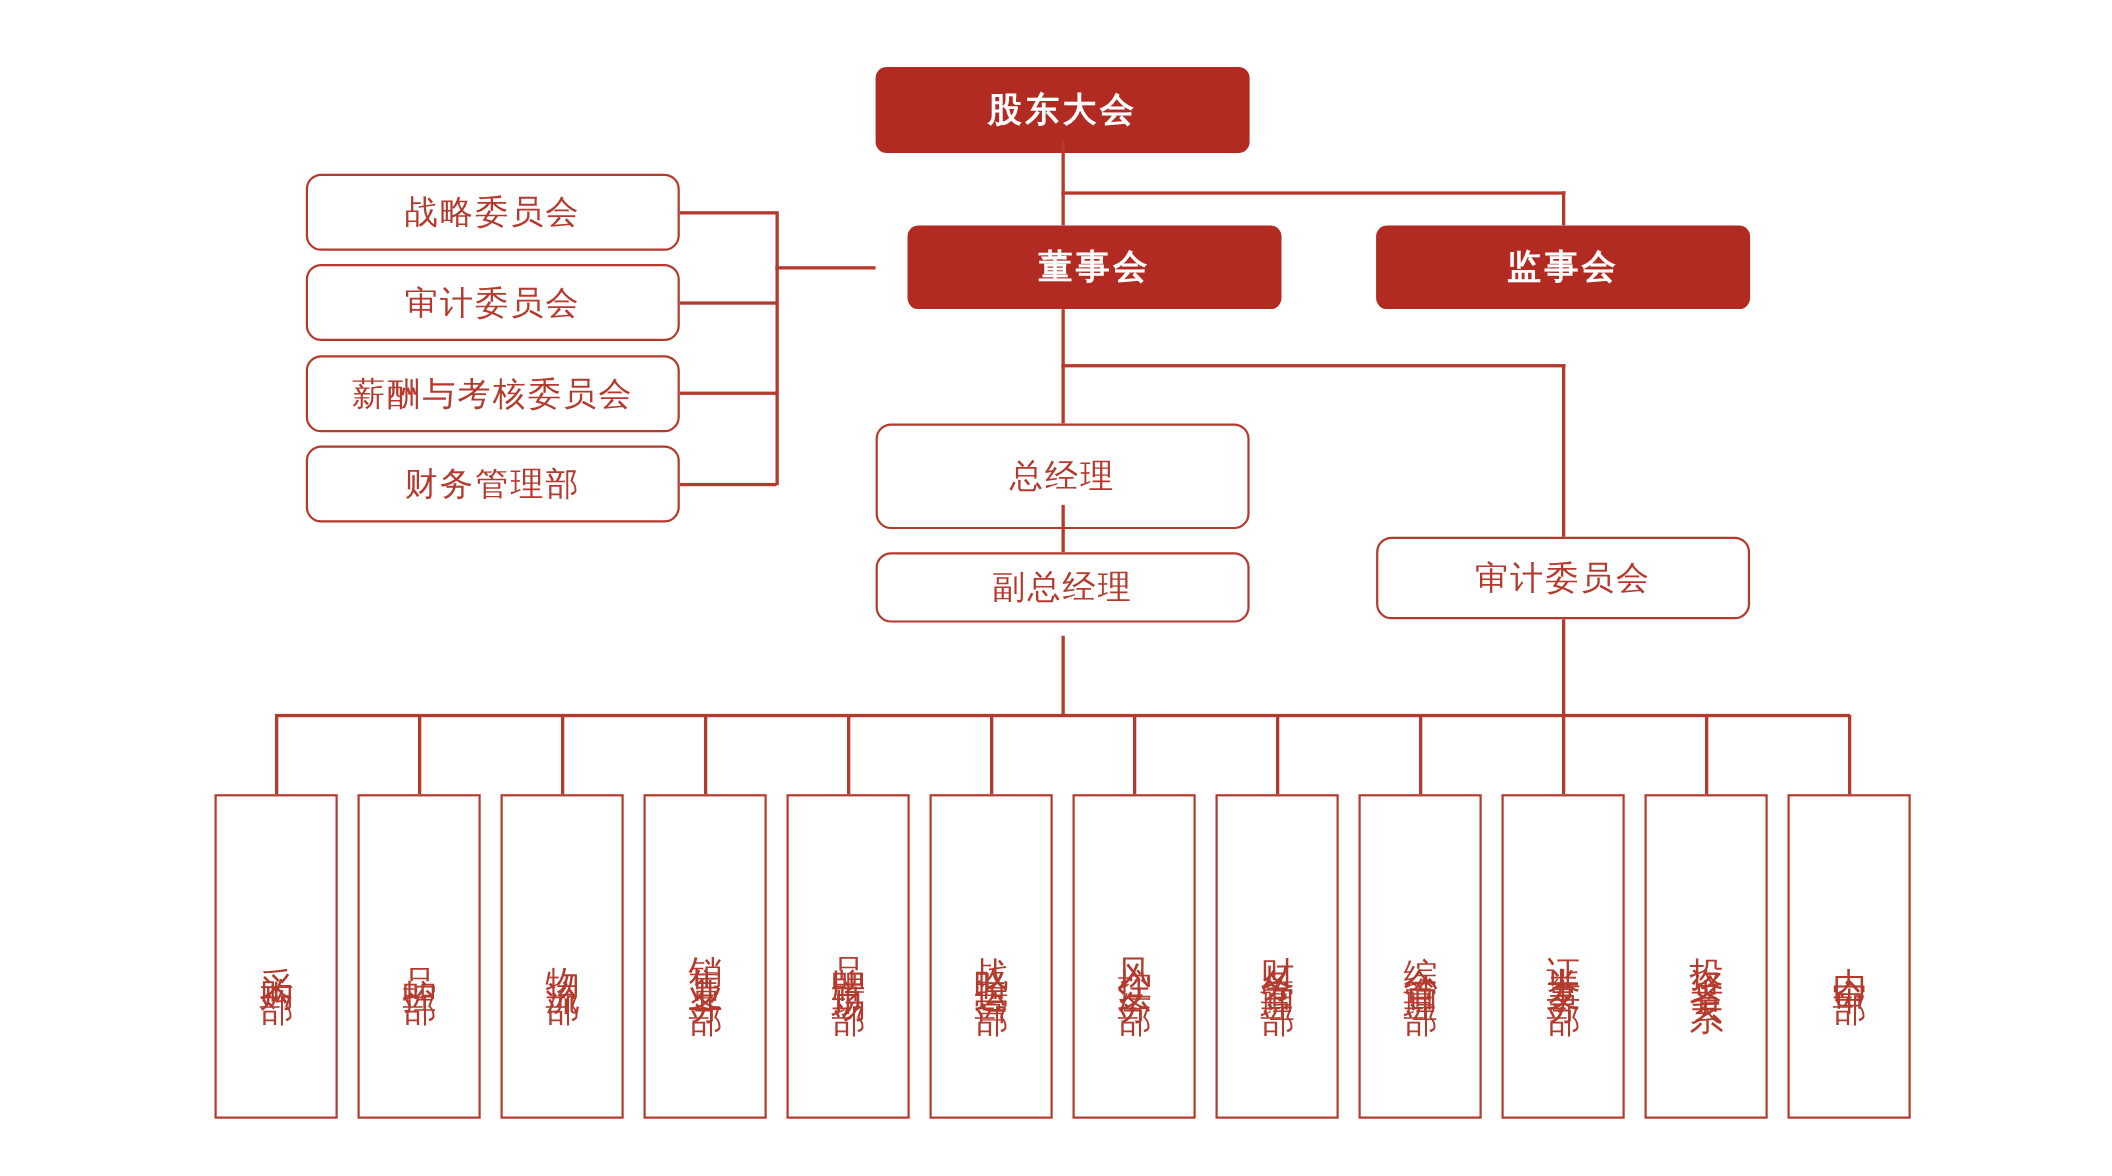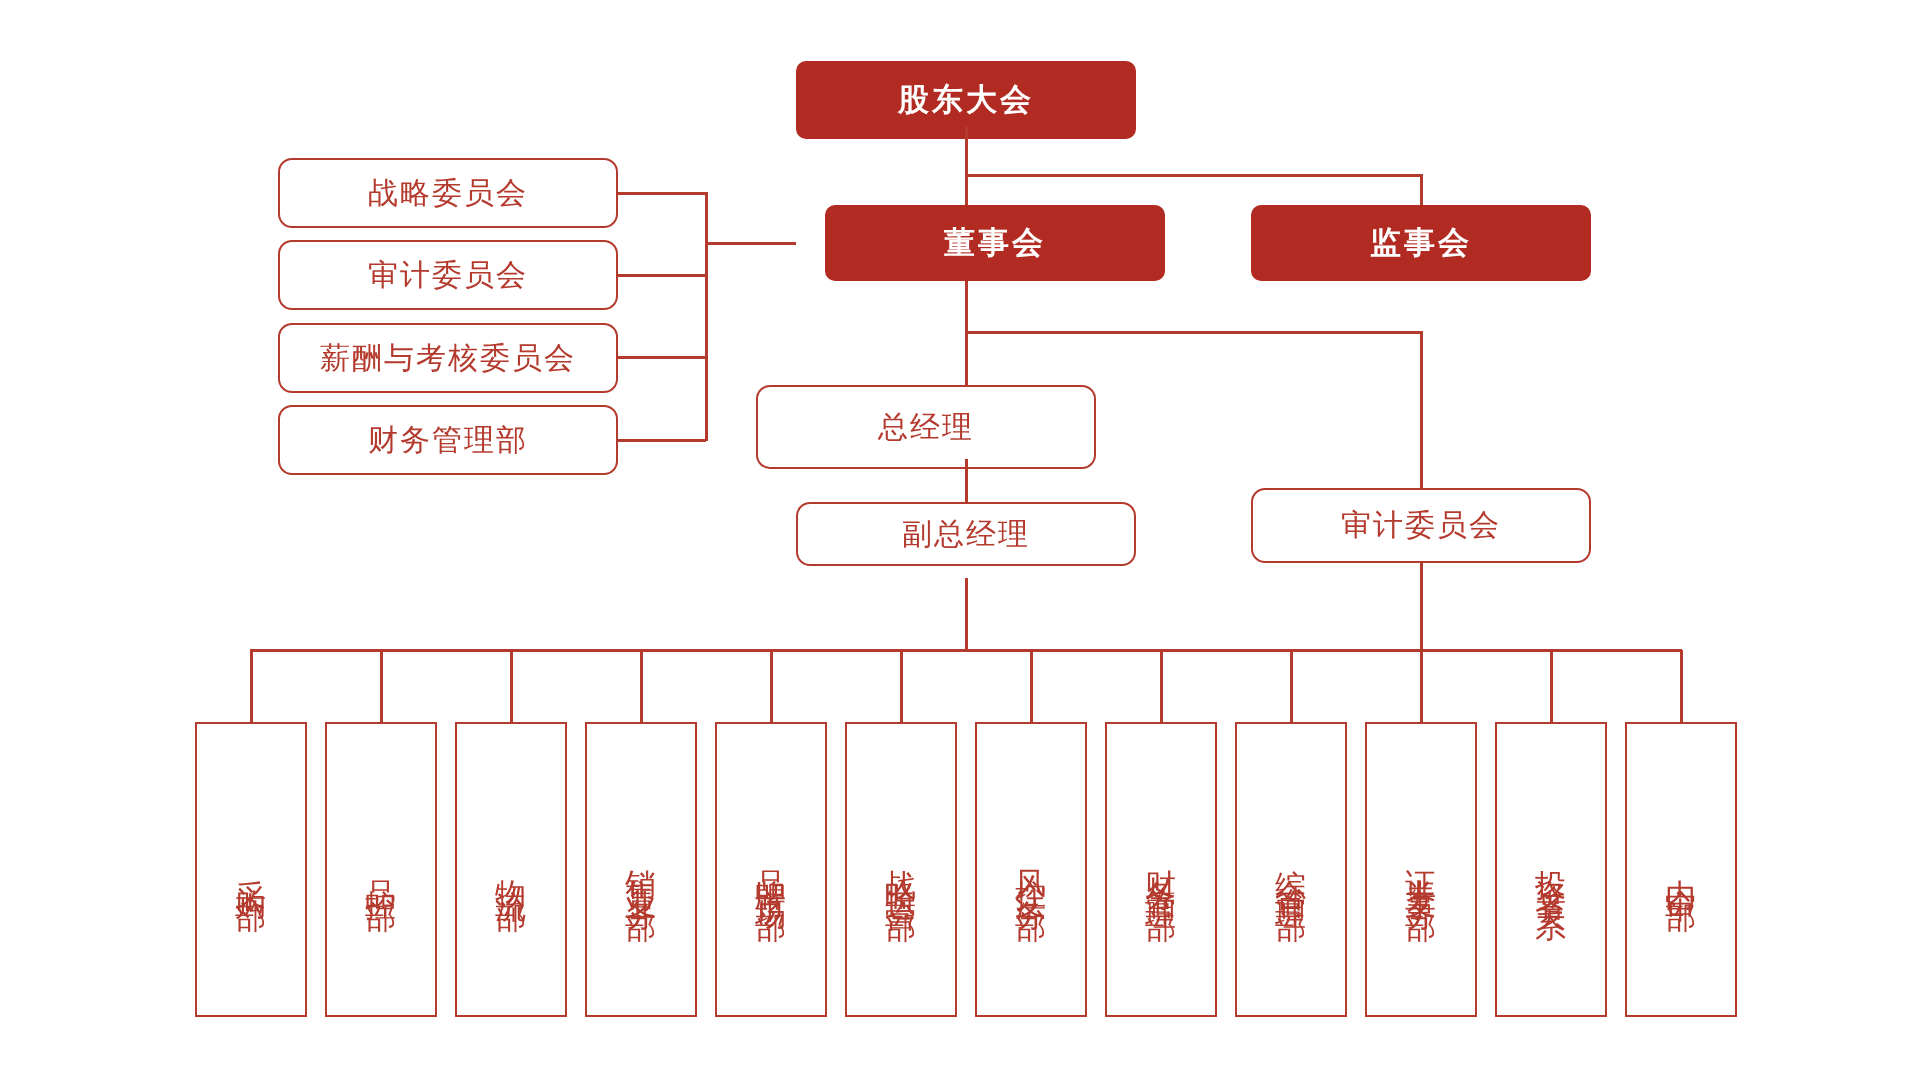--- a/index.html
+++ b/index.html
@@ -48,21 +48,21 @@
   <div class="node filled" style="left:1251px;top:205px;width:340px;height:76px">监事会</div>
 
   <div class="node outline" style="left:278px;top:158px;width:340px;height:70px">战略委员会</div>
 
   <div class="node outline" style="left:278px;top:240px;width:340px;height:70px">审计委员会</div>
 
   <div class="node outline" style="left:278px;top:323px;width:340px;height:70px">薪酬与考核委员会</div>
 
   <div class="node outline" style="left:278px;top:405px;width:340px;height:70px">财务管理部</div>
 
-  <div class="node outline" style="left:756px;top:385px;width:340px;height:84px">总经理</div>
+  <div class="node outline" style="left:796px;top:385px;width:340px;height:96px">总经理</div>
 
   <div class="node outline" style="left:796px;top:502px;width:340px;height:64px">副总经理</div>
 
   <div class="node outline" style="left:1251px;top:488px;width:340px;height:75px">审计委员会</div>
 
   <div class="node dept" style="left:195px;top:722px;width:112px;height:295px">
     <span>采购部</span>
   </div>
   <div class="node dept" style="left:325px;top:722px;width:112px;height:295px">
     <span>品控部</span>

